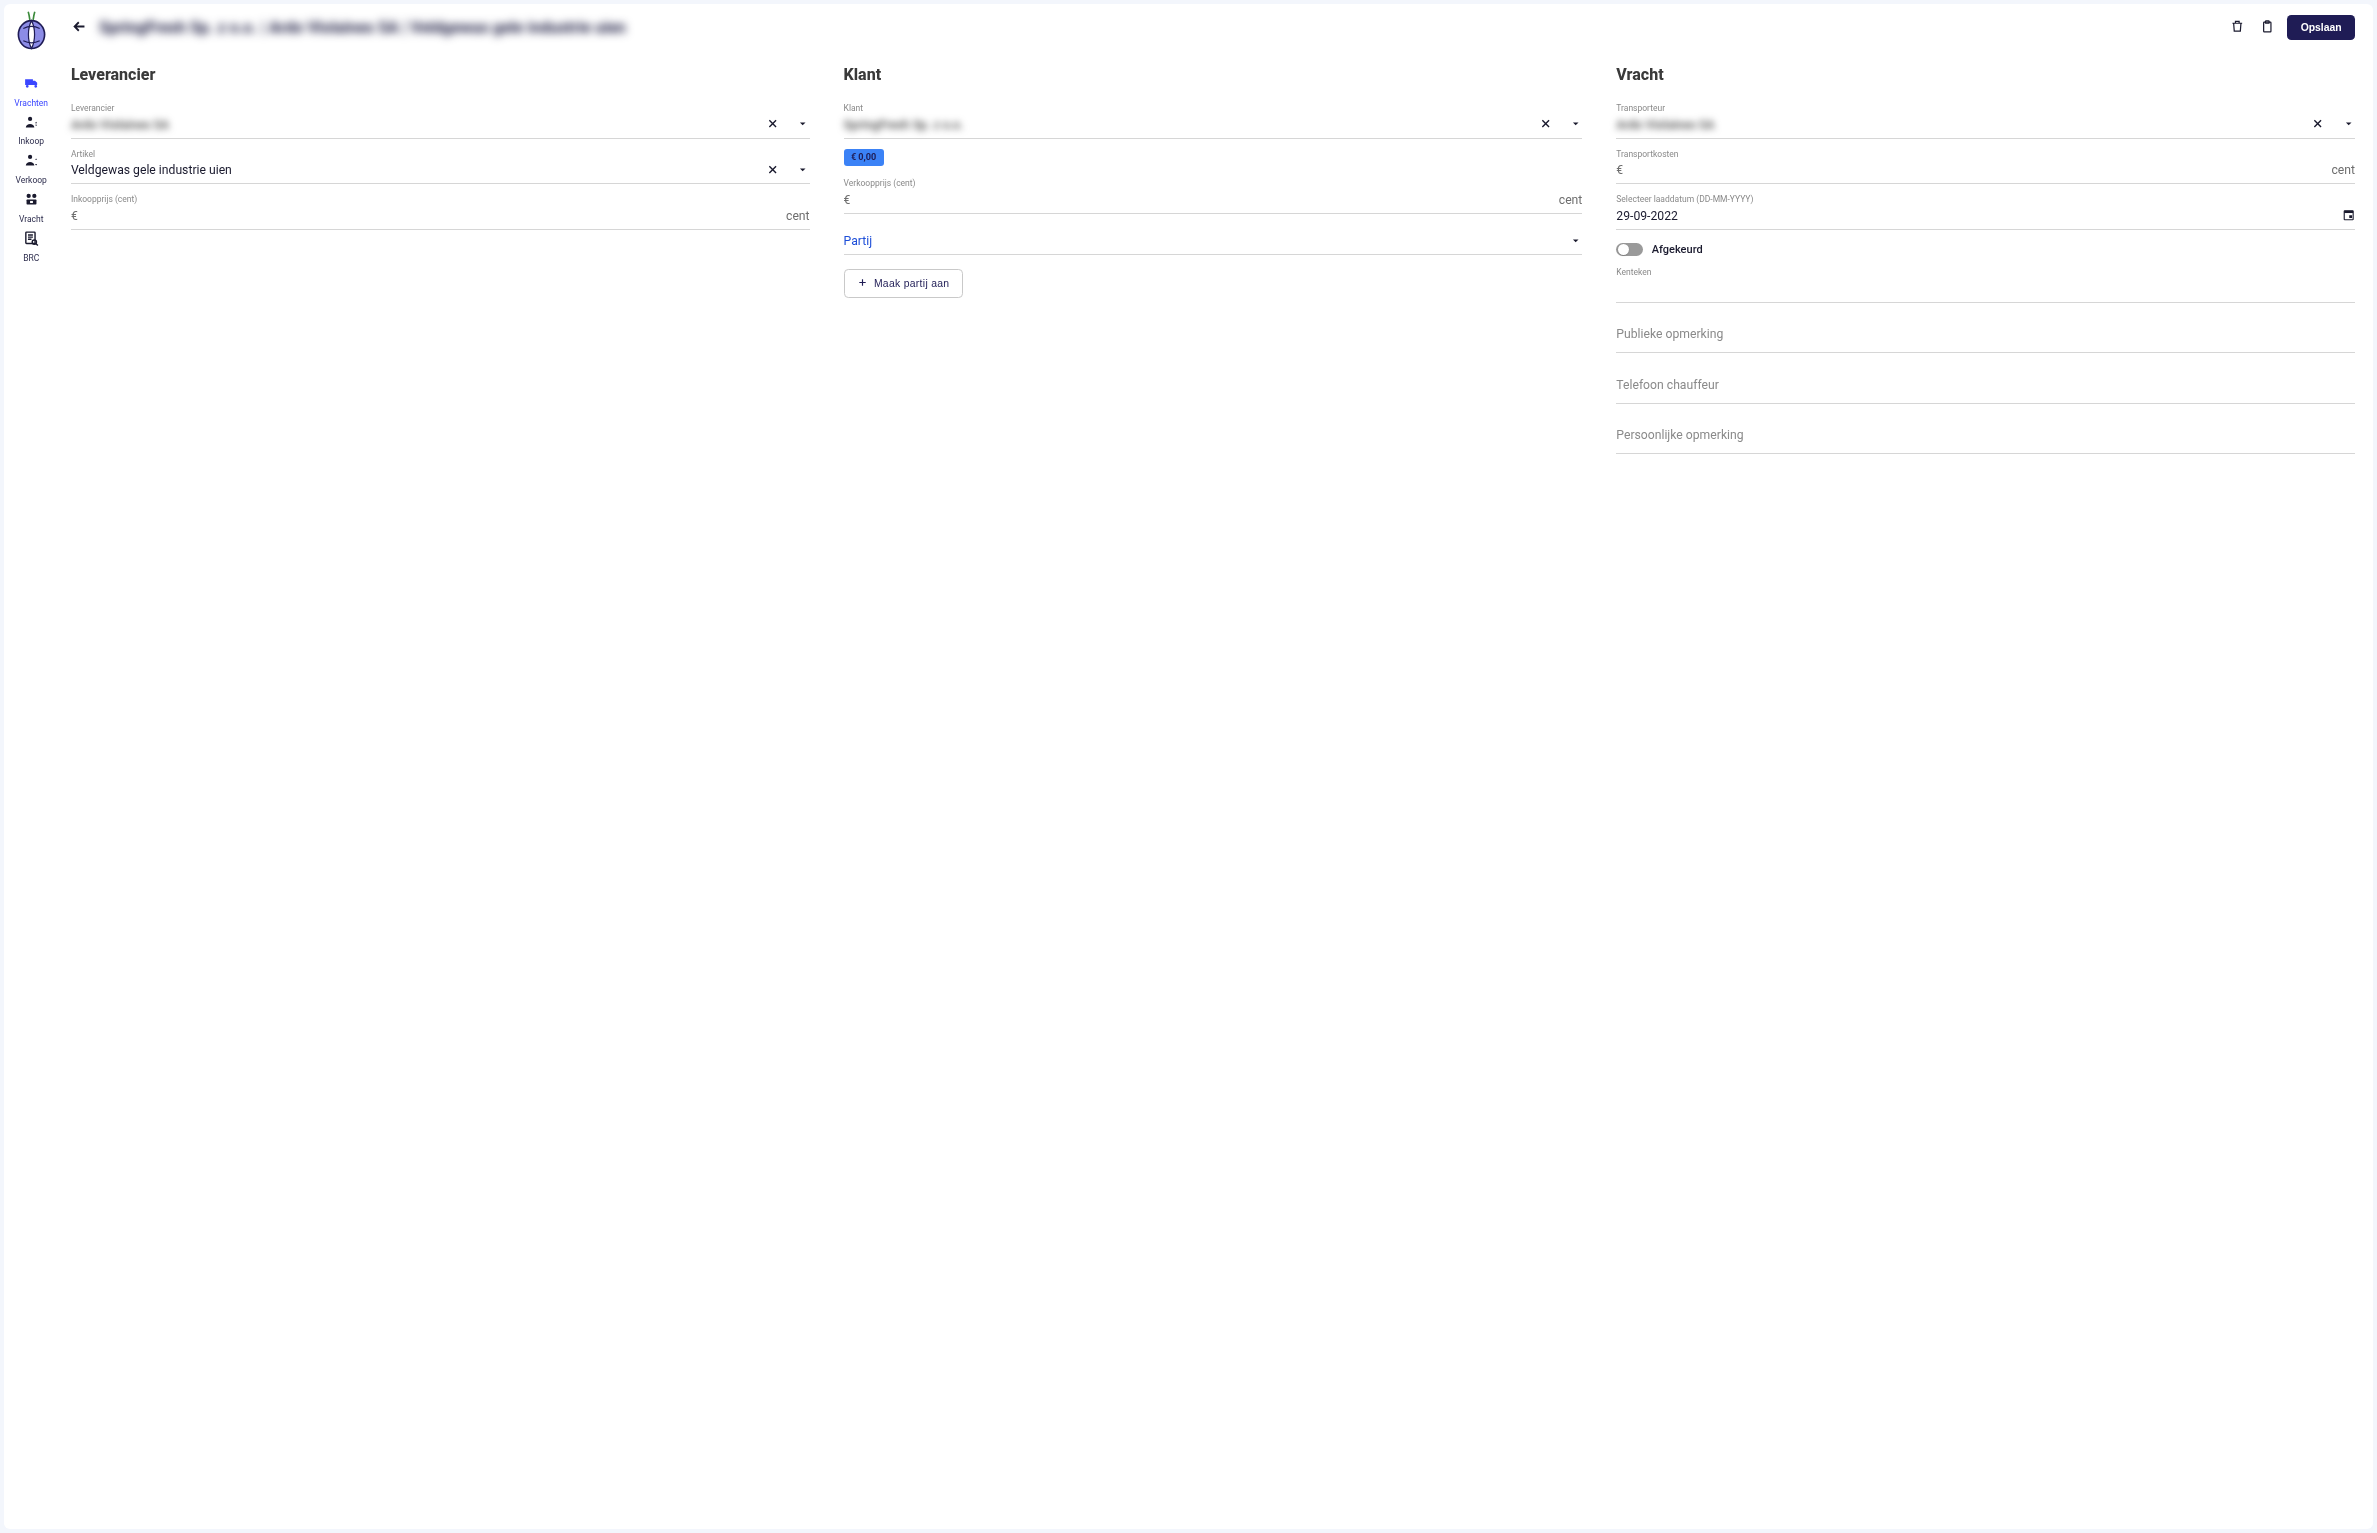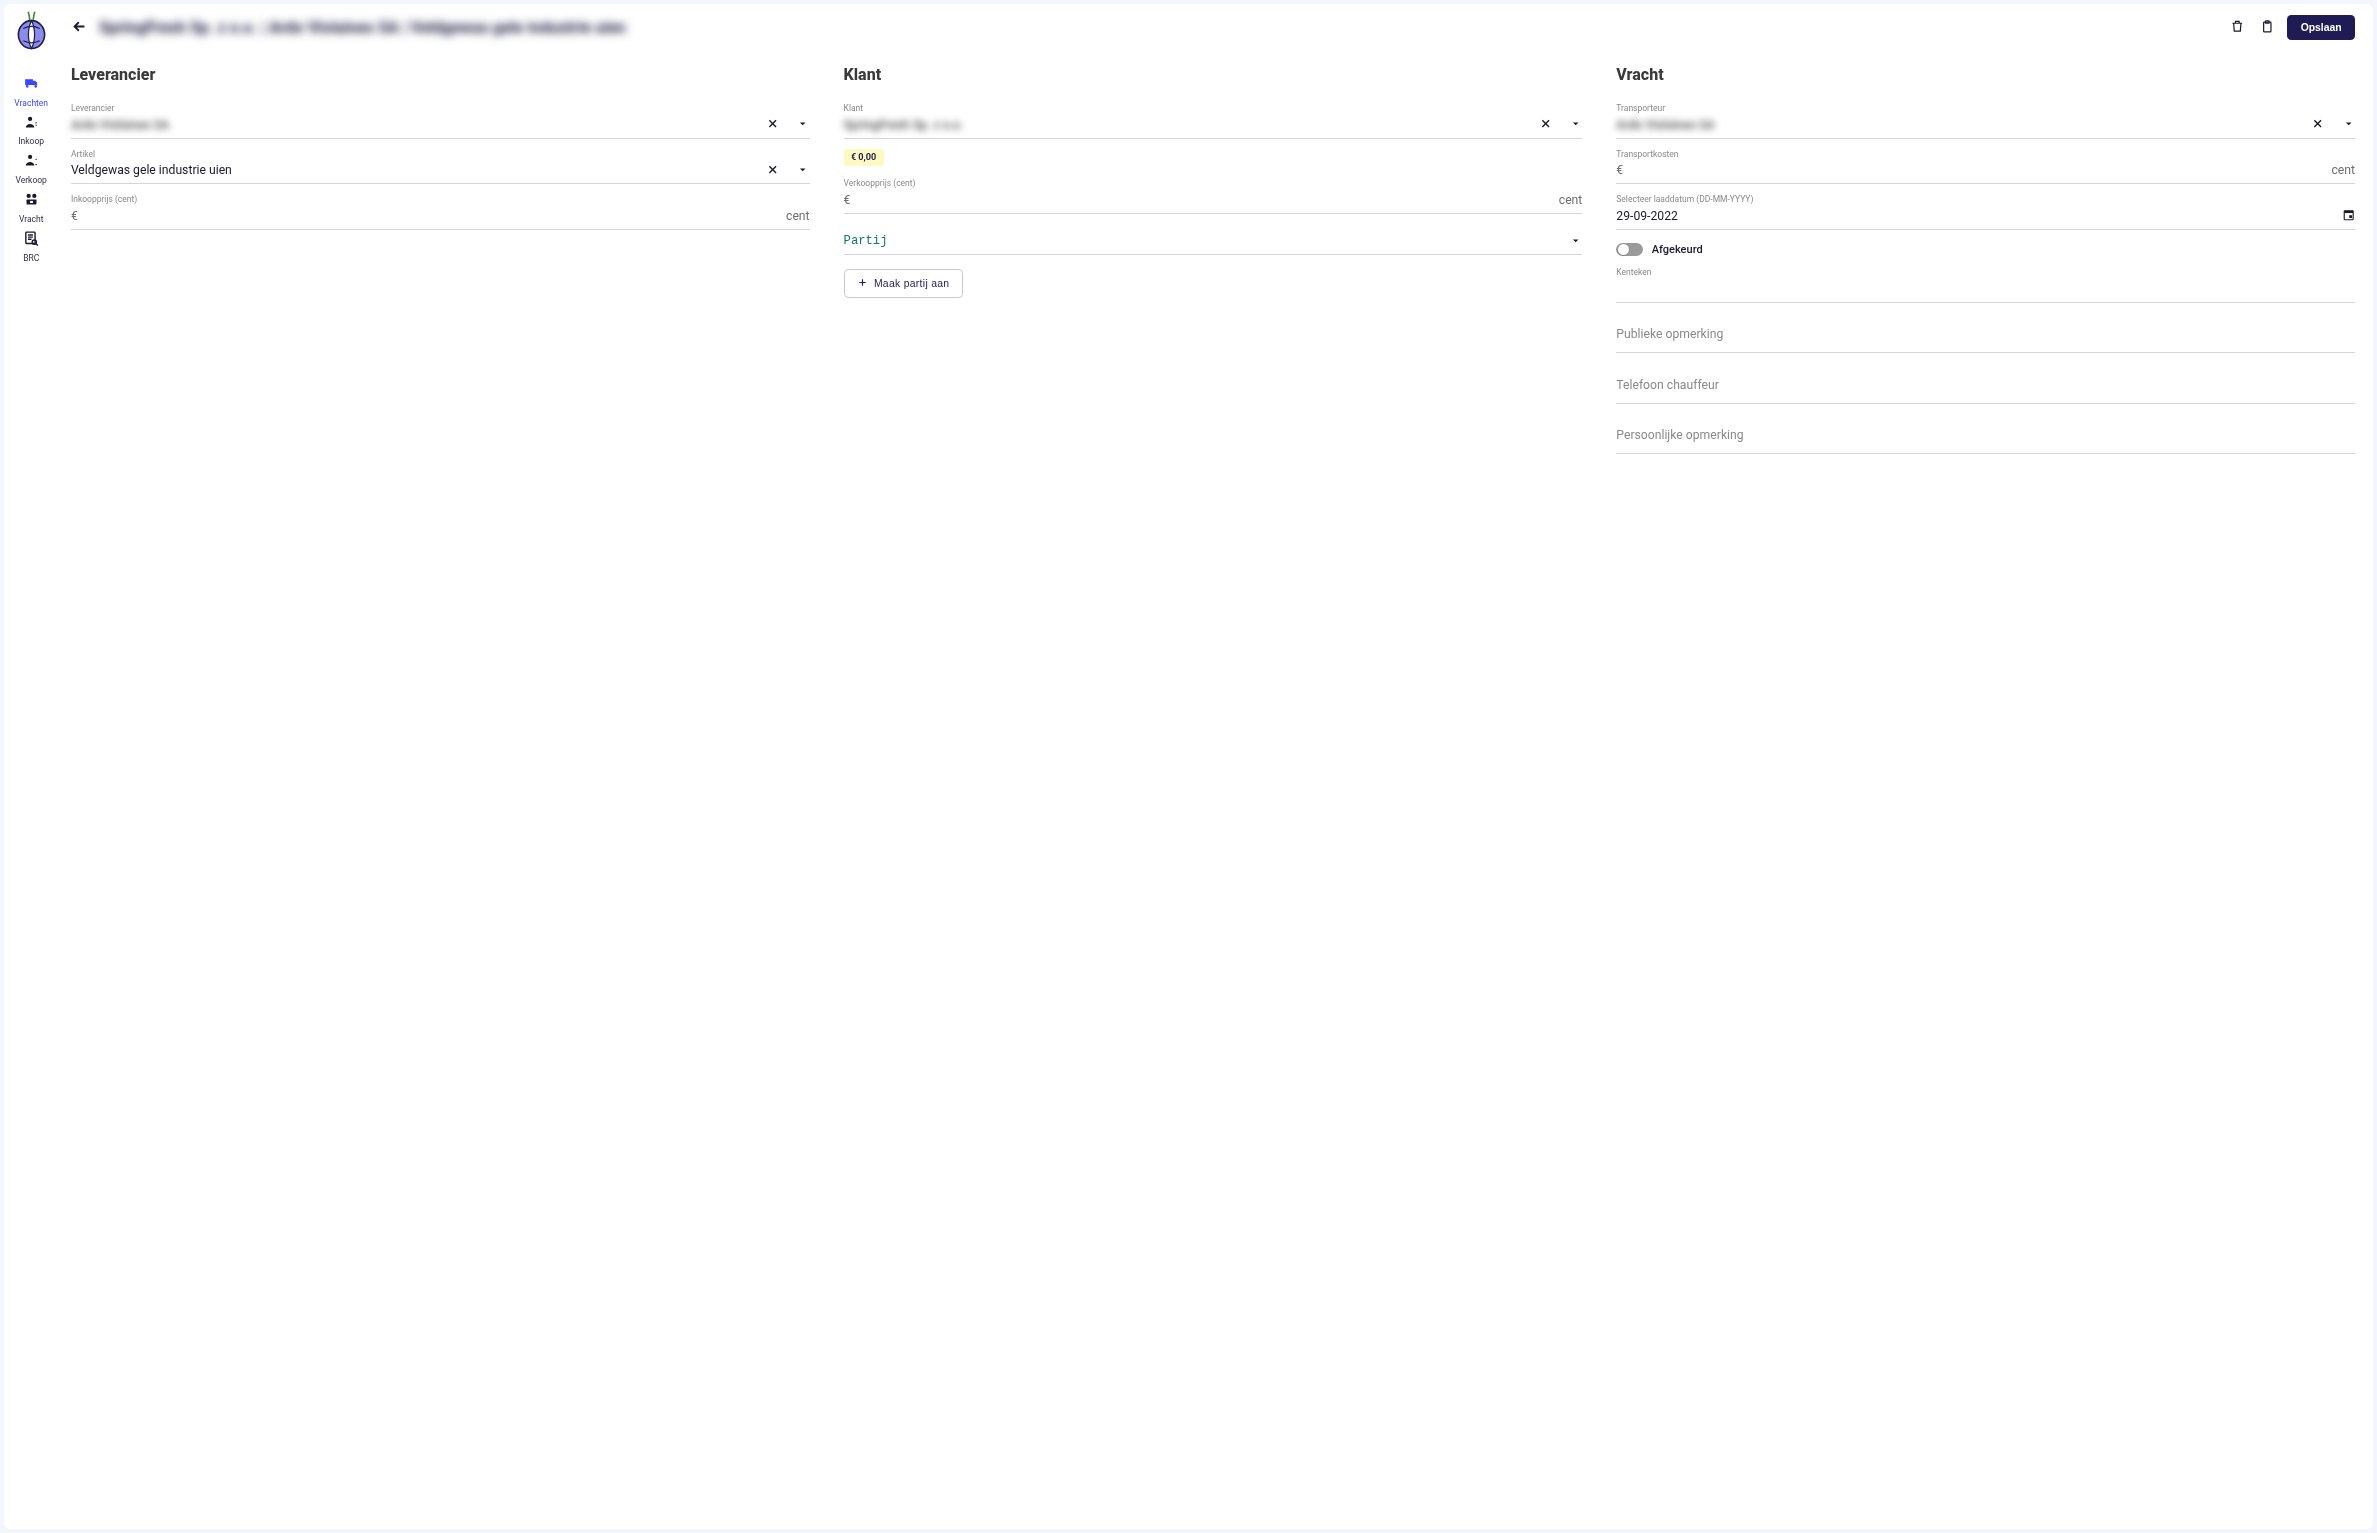--- a/index.html
+++ b/index.html
@@ -142,24 +142,24 @@
   }
   .prefix, .suffix {
     font-size: 12.2px;
     color: #6e6e6e;
   }
   .clear-icon, .dropdown-icon, .date-icon {
     cursor: pointer;
     flex-shrink: 0;
   }
   .clear-icon svg, .dropdown-icon svg, .date-icon svg { width: 13.4px; height: 13.4px; }
-  .select-like .field-value { color: #0f766e; font-family: Liberation Mono, monospace; }
+  .select-like .field-value { color: #1d4ed8; }
   .chip {
     display: inline-block;
-    background: #fef9c3;
+    background: #3b82f6;
     color: #1f1c55;
     font-weight: 700;
     font-size: 9.1px;
     padding: 3.7px 7.3px;
     border-radius: 3px;
     margin-bottom: 2.4px;
     width: fit-content;
   }
   .outline-btn {
     border: 0.6px solid #c9c9c9;

